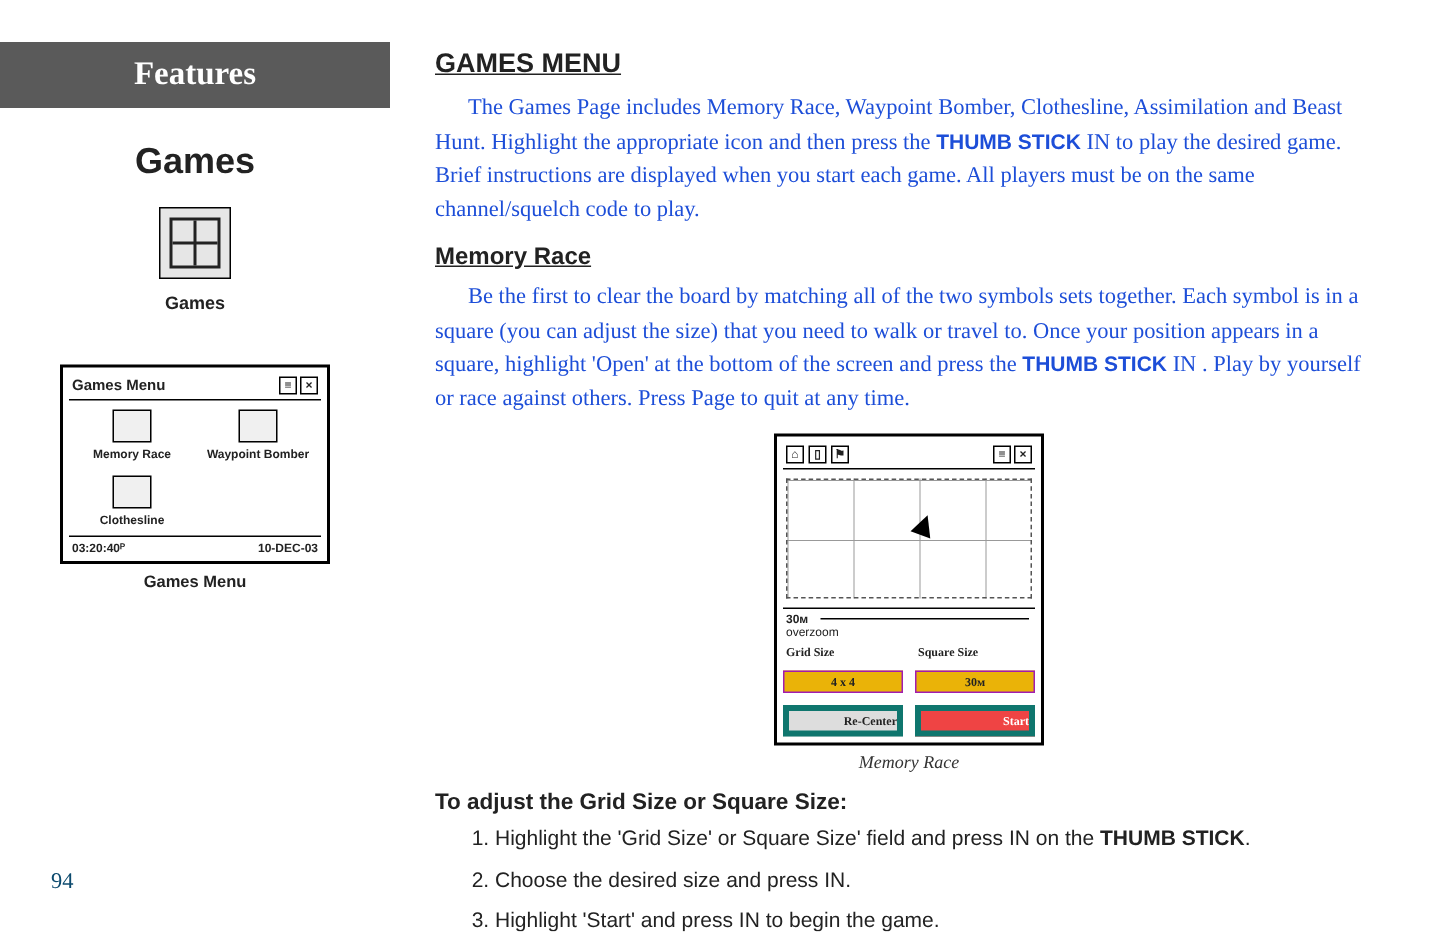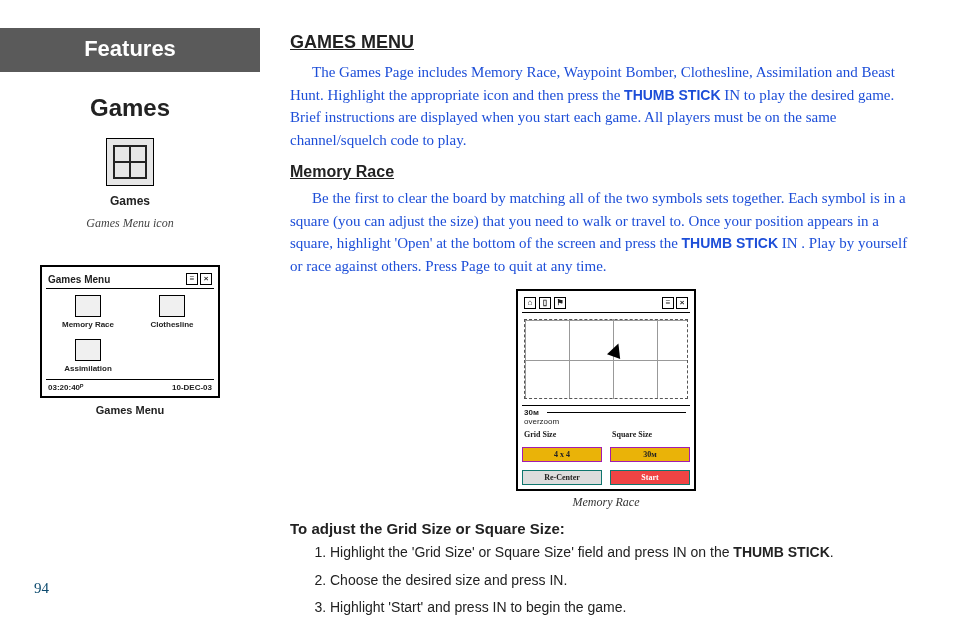--- a/index.html
+++ b/index.html
@@ -11,21 +11,21 @@
     padding: 28px 32px 20px 0;
   }
   .sidebar {
     width: 290px;
     flex: 0 0 290px;
     padding-right: 16px;
   }
   .features-bar {
     background: #5a5a5a;
     color: #fff;
-    font-family: Liberation Sans, sans-serif;
+    font-family: Liberation Serif, serif;
     font-weight: 700;
     font-size: 22px;
     text-align: center;
     padding: 8px 0 10px;
     width: 260px;
     margin-bottom: 22px;
   }
   .games-heading {
     font-family: "Myriad Pro", "Helvetica Neue", Arial, sans-serif;
     font-weight: 700;
@@ -156,21 +156,21 @@
   .race-status {
     display: flex; align-items: center; gap: 6px; font-family: Arial; font-size: 8px; font-weight: 700;
     border-top: 1px solid #000; padding: 2px 2px 0; margin-top: 2px;
   }
   .race-row {
     display: grid; grid-template-columns: 1fr 1fr; gap: 8px; margin-top: 4px;
     font-family: Liberation Serif, serif; font-size: 8px; font-weight: 700;
   }
   .race-field { border: 1px solid #a21caf; padding: 2px 4px; background: #eab308; }
   .race-label { text-align: left; padding-left: 2px; }
-  .race-btn { border: 1px solid #0f766e; text-align: center; padding: 2px 0; background: #ddd; font-weight: 800; }
+  .race-btn { border: 4px solid #0f766e; text-align: right; padding: 2px 0; background: #ddd; font-weight: 800; }
   .race-btn.dark { background: #ef4444; color: #fff; }
   .fig-caption {
     font-style: italic; font-size: 12px; color: #333;
     text-align: center; margin-top: 4px;
   }
   .instr-head {
     font-family: "Helvetica Neue", Arial, sans-serif;
     font-weight: 800; font-size: 15px; margin: 10px 0 6px;
   }
   .steps { list-style: decimal; padding-left: 40px; font-family: "Helvetica Neue", Arial, sans-serif; font-size: 14px; }
@@ -190,43 +190,42 @@
   <div class="sidebar">
     <div class="features-bar">Features</div>
     <div class="games-heading">Games</div>
 
     <div class="games-icon-block">
       <div class="games-icon">
         <div class="puzzle"></div>
       </div>
       <div class="games-icon-label">Games</div>
     </div>
-    <div class="caption">Games Menu icon</div>
 
     <div class="menu-shot-block">
       <div class="device-shot">
         <div class="device-titlebar">
           <span>Games Menu</span>
           <span class="tb-icons">
             <span>≡</span>
             <span>×</span>
           </span>
         </div>
         <div class="menu-grid">
           <div class="menu-cell">
             <div class="mini-icon"></div>
             <div>Memory Race</div>
           </div>
           <div class="menu-cell">
             <div class="mini-icon"></div>
-            <div>Clothesline</div>
+            <div>Waypoint Bomber</div>
           </div>
           <div class="menu-cell">
             <div class="mini-icon"></div>
-            <div>Assimilation</div>
+            <div>Clothesline</div>
           </div>
         </div>
         <div class="device-status">
           <span>03:20:40ᴾ</span>
           <span>10-DEC-03</span>
         </div>
       </div>
       <div class="menu-caption">Games Menu</div>
     </div>
   </div>

